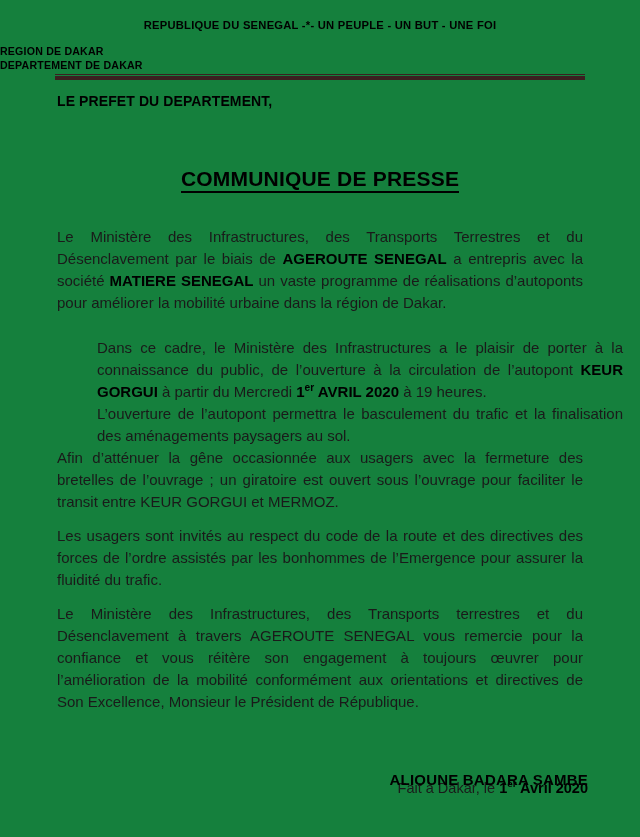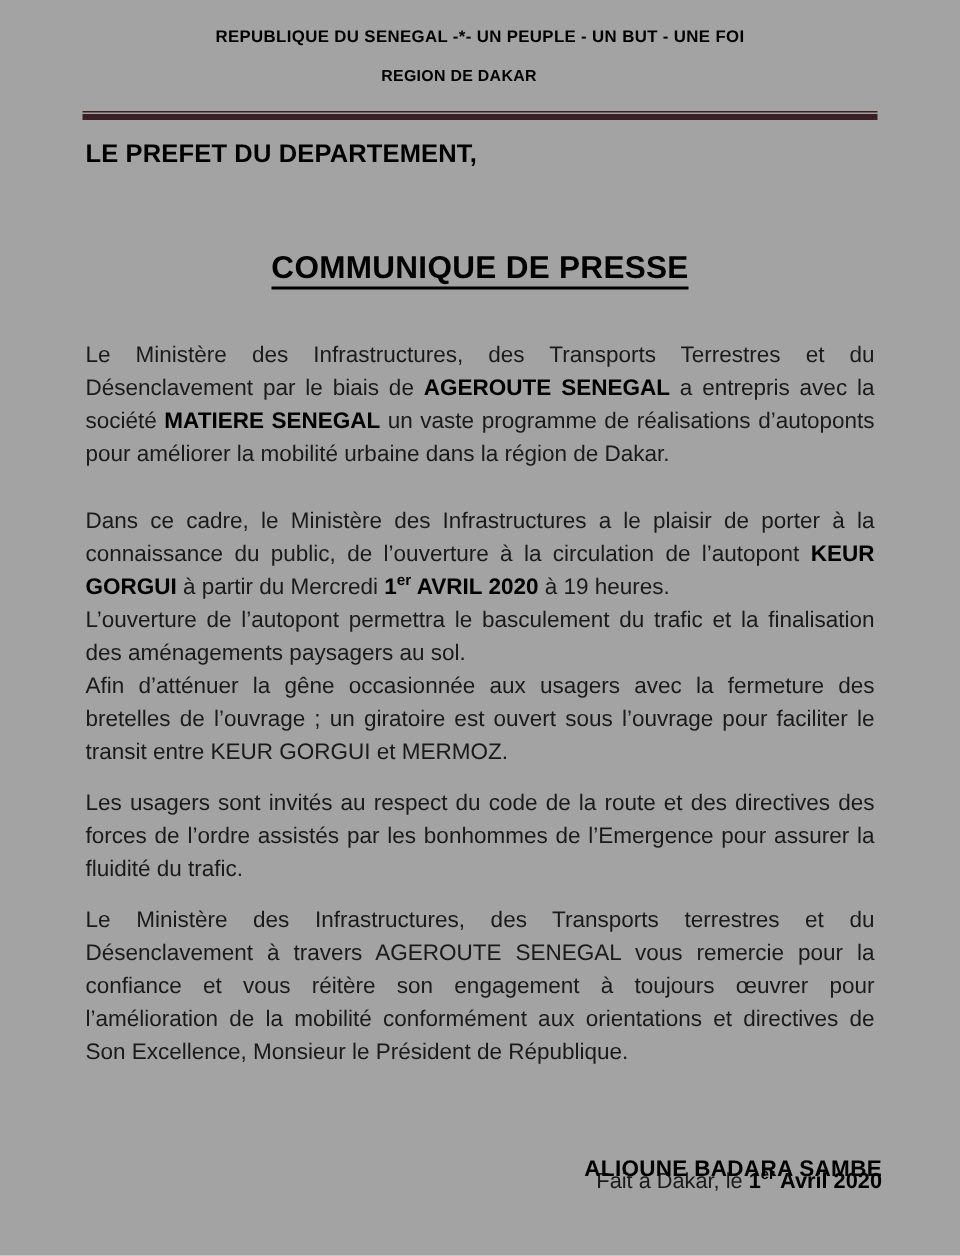--- a/index.html
+++ b/index.html
@@ -14,39 +14,38 @@
     font-family: "Liberation Sans", sans-serif;
     color: #111111;
     overflow: hidden;
   }
 
   .page {
     position: absolute;
     left: 0; top: 0;
     width: 640px;
     height: 837px;
-    background: #a3a3a3;
+    background: #15803d;
   }
 
   
   .hdr-republic {
     position: absolute;
     left: 0; top: 19px;
     width: 640px;
     text-align: center;
     font-weight: bold;
     font-size: 11.2px;
     letter-spacing: 0.25px;
     color: #000000;
   }
   .hdr-region {
     position: absolute;
     left: 0; top: 45px;
     width: 612px;
-    text-align: center;
     font-weight: bold;
     font-size: 10.6px;
     line-height: 13.5px;
     letter-spacing: 0.2px;
     color: #000000;
   }
   .hdr-region div { display: block; }
 
   .divider {
     position: absolute;
@@ -68,21 +67,21 @@
     width: 100%;
     height: 4px;
     background: #3a2020;
   }
 
   .prefet {
     position: absolute;
     left: 57px;
     top: 93px;
     font-weight: bold;
-    font-size: 17px;
+    font-size: 14px;
     letter-spacing: 0.1px;
     color: #000000;
   }
 
   
   .title {
     position: absolute;
     left: 0;
     top: 167px;
     width: 640px;
@@ -106,21 +105,21 @@
     line-height: 22px;
     text-align: justify;
     text-justify: inter-word;
     color: #1a1a1a;
   }
   .body-block p {
     margin: 0;
     text-align: justify;
   }
   .p1 { top: 226px; }
-  .p2 { top: 337px; }
+  .p2 { top: 337px; margin-left: 40px; }
   .p3 { top: 447px; }
   .p4 { top: 525px; }
   .p5 { top: 603px; }
 
   .nojust { text-align: right; }
 
   b, strong { font-weight: bold; color: #000000; }
 
   sup {
     font-size: 0.68em;
@@ -150,20 +149,21 @@
 </style>
 </head>
 <body>
 
 <div class="page">
 
   <div class="hdr-republic">REPUBLIQUE DU SENEGAL -*- UN PEUPLE - UN BUT - UNE FOI</div>
 
   <div class="hdr-region">
     <div>REGION DE DAKAR</div>
+    <div>DEPARTEMENT DE DAKAR</div>
   </div>
 
   <div class="divider">
     <div class="thin"></div>
     <div class="thick"></div>
   </div>
 
   <div class="prefet">LE PREFET DU DEPARTEMENT,</div>
 
   <div class="title">

